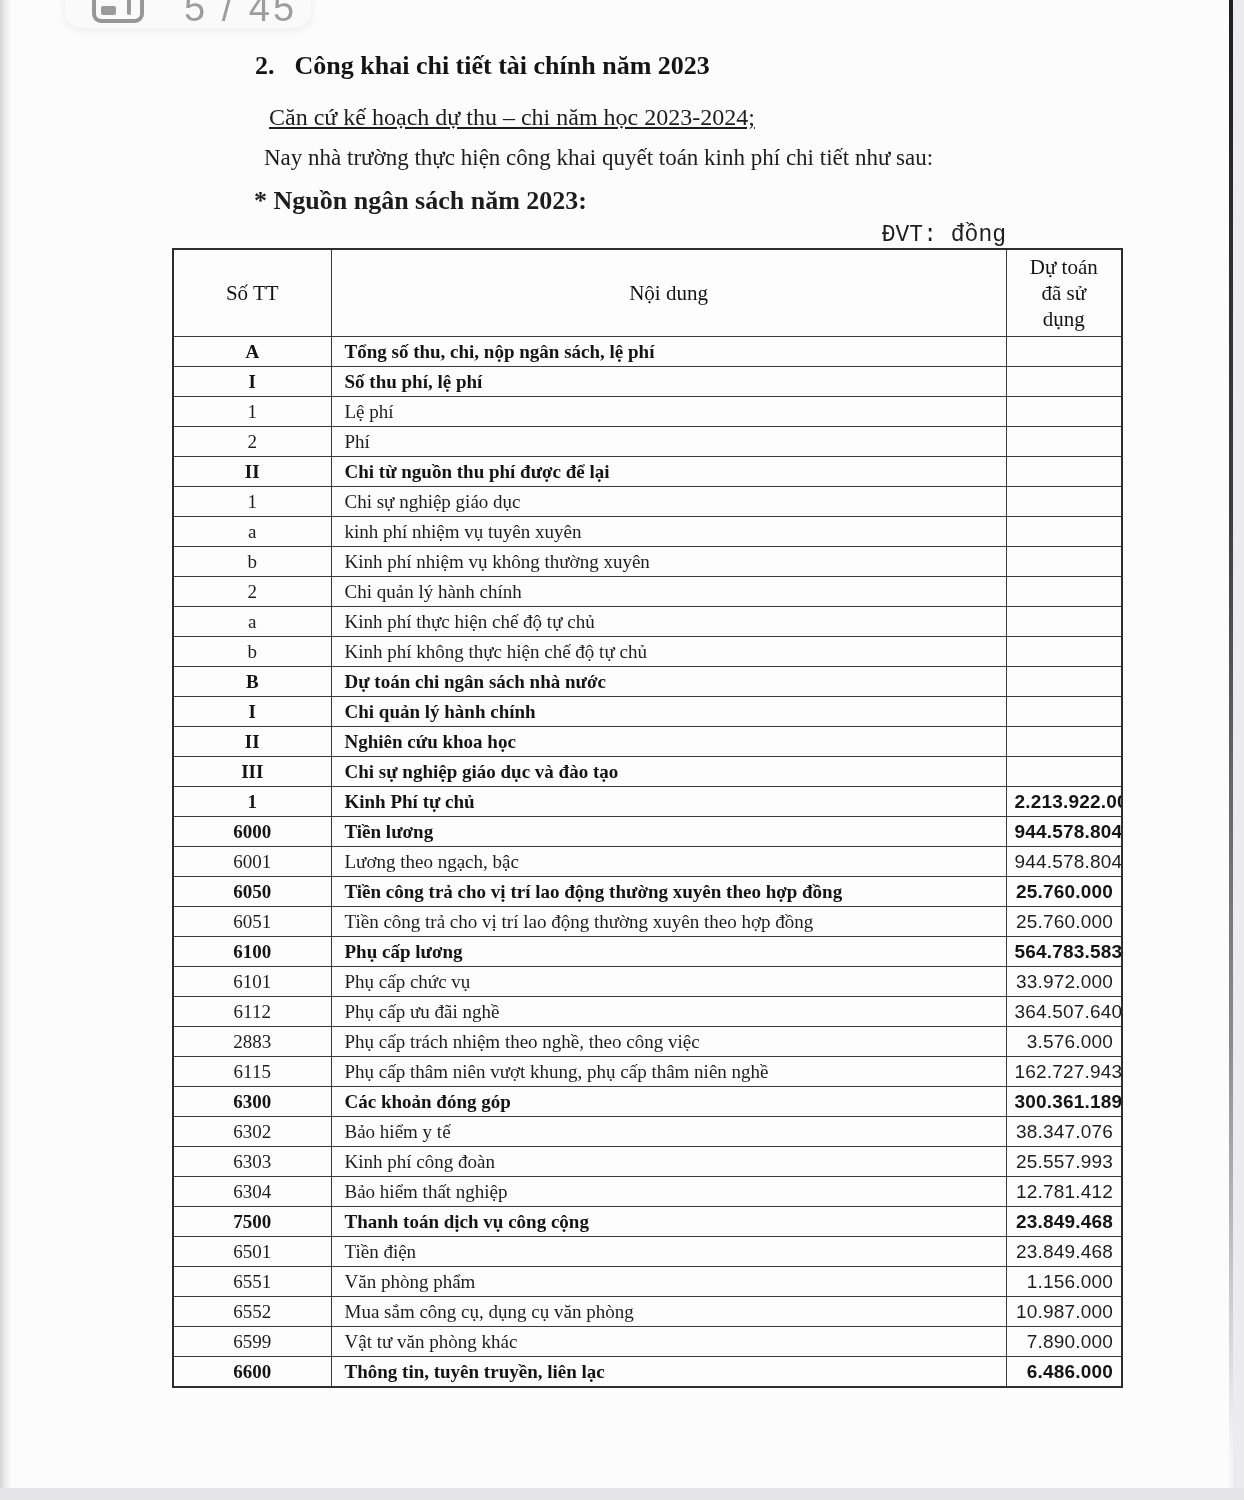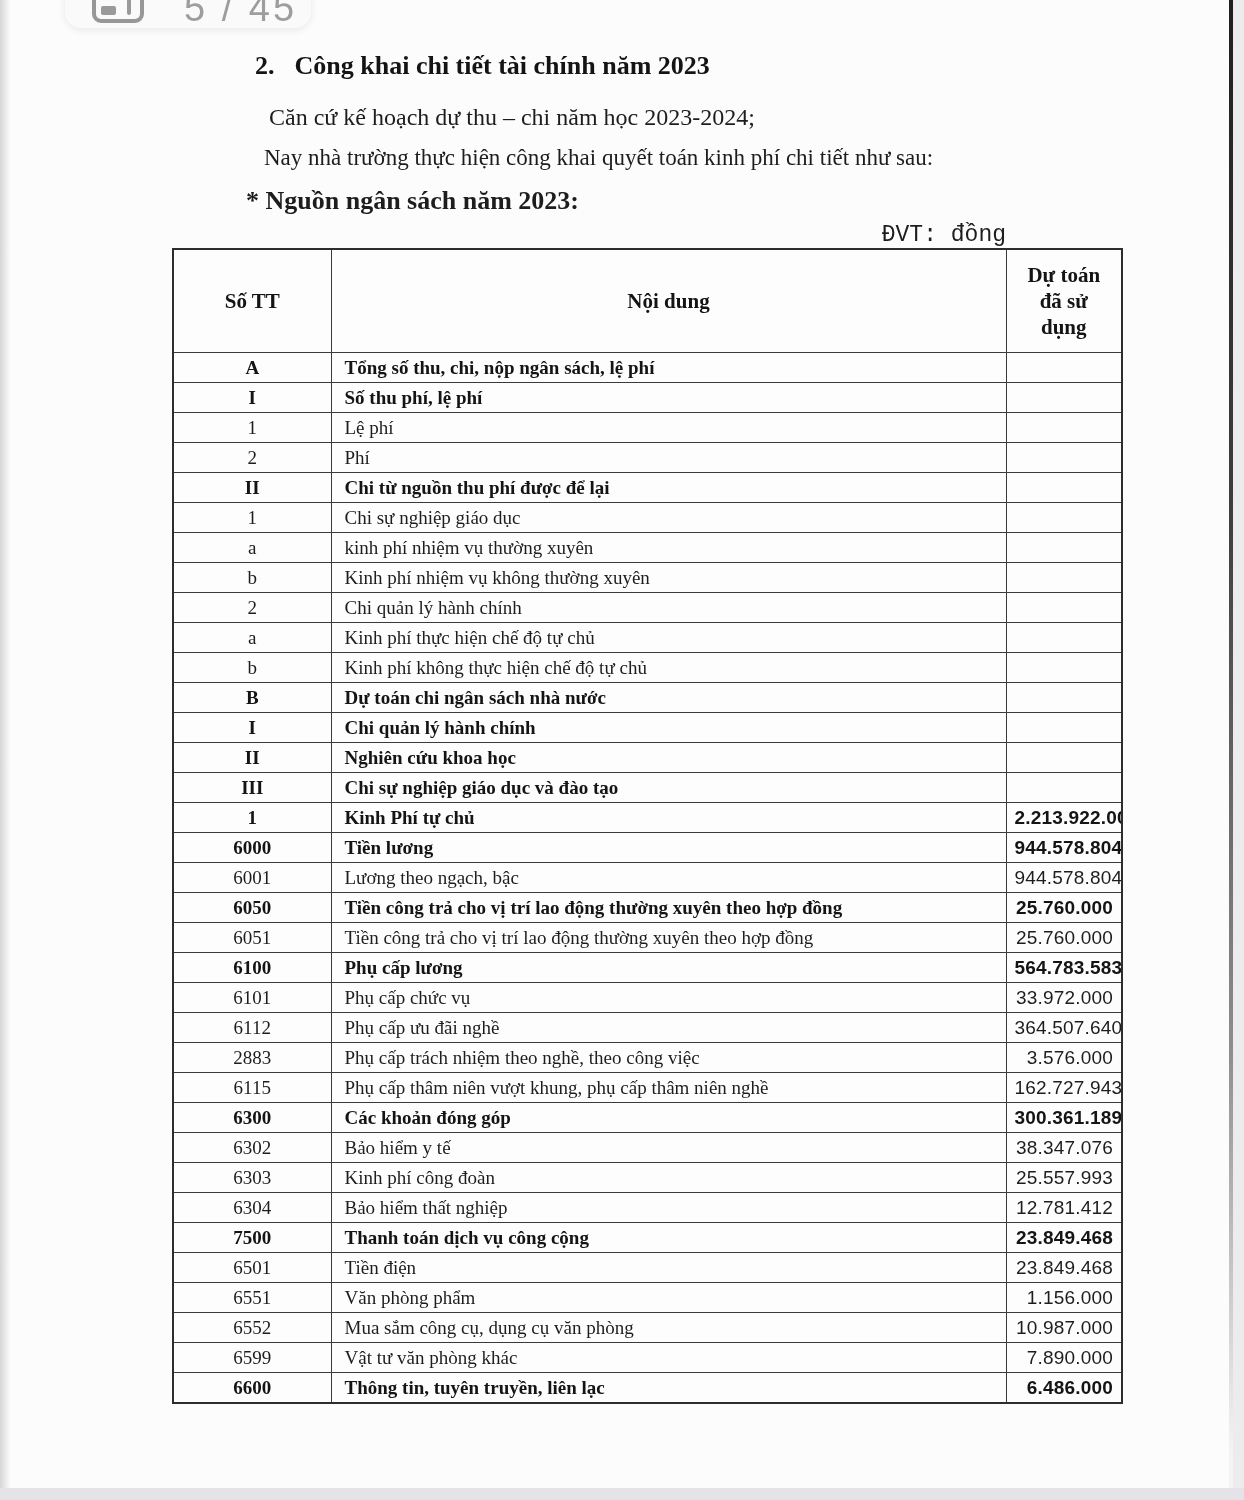--- a/index.html
+++ b/index.html
@@ -26,34 +26,34 @@
   .pages-icon::after{content:"";position:absolute;left:5px;bottom:4px;width:15px;height:9px;
     background:#9a9a9a;border-radius:2px;}
   .pages-icon::before{content:"";position:absolute;right:9px;top:2px;bottom:4px;width:4px;
     background:#9a9a9a;border-radius:2px;}
   .pill-text{font:400 38px/40px "Liberation Sans",sans-serif;color:#9d9d9d;letter-spacing:3px;
     transform:translateY(5px);white-space:nowrap;}
 
   
   .h-title{position:absolute;left:255px;top:48px;display:flex;gap:20px;
     font-weight:700;font-size:26px;line-height:36px;color:#141414;}
-  .para1{position:absolute;left:269px;top:100px;font-size:24px;line-height:34px;}
+  .para1{position:absolute;left:269px;top:100px;font-size:24px;line-height:34px;text-decoration:underline;}
   .para2{position:absolute;left:264px;top:141px;font-size:23px;line-height:34px;}
-  .subheading{position:absolute;left:246px;top:184px;font-weight:700;font-size:26px;line-height:34px;}
+  .subheading{position:absolute;left:254px;top:184px;font-weight:700;font-size:26px;line-height:34px;}
   .unit{position:absolute;left:800px;top:220px;width:206px;text-align:right;
     font-size:23px;line-height:30px;font-family:Liberation Mono, monospace;}
 
   
   table.budget{position:absolute;left:172px;top:248px;width:949px;
     border-collapse:collapse;table-layout:fixed;background:#fdfdfd;
     border:2px solid #2d2d2d;}
   .budget th,.budget td{border:1px solid #3a3a3a;vertical-align:middle;
     overflow:hidden;white-space:nowrap;}
-  .budget thead th{height:76px;font-weight:700;font-size:21px;line-height:26px;
-    text-align:center;padding:12px 12px;white-space:normal;color:#141414;}
+  .budget thead th{height:76px;font-weight:400;font-size:21px;line-height:26px;
+    text-align:center;padding:4px 12px;white-space:normal;color:#141414;}
   .budget tbody td{height:27px;font-size:19px;line-height:27px;}
   .c-stt{text-align:center;}
   .c-nd{padding:0 10px 0 13px;text-align:left;margin-left:12px;}
   .c-val{text-align:right;padding:0 8px;
     font-family:"Liberation Sans","DejaVu Sans",sans-serif;font-size:16px;letter-spacing:0.2px;}
   tr.bold td{font-weight:700;color:#141414;}
 </style>
 </head>
 <body>
 
@@ -115,21 +115,21 @@
     <td class="c-nd">Chi từ nguồn thu phí được để lại</td>
     <td class="c-val"></td>
   </tr>
       <tr>
     <td class="c-stt">1</td>
     <td class="c-nd">Chi sự nghiệp giáo dục</td>
     <td class="c-val"></td>
   </tr>
       <tr>
     <td class="c-stt">a</td>
-    <td class="c-nd">kinh phí nhiệm vụ thường xuyên</td>
+    <td class="c-nd">kinh phí nhiệm vụ tuyên xuyên</td>
     <td class="c-val"></td>
   </tr>
       <tr>
     <td class="c-stt">b</td>
     <td class="c-nd">Kinh phí nhiệm vụ không thường xuyên</td>
     <td class="c-val"></td>
   </tr>
       <tr>
     <td class="c-stt">2</td>
     <td class="c-nd">Chi quản lý hành chính</td>

